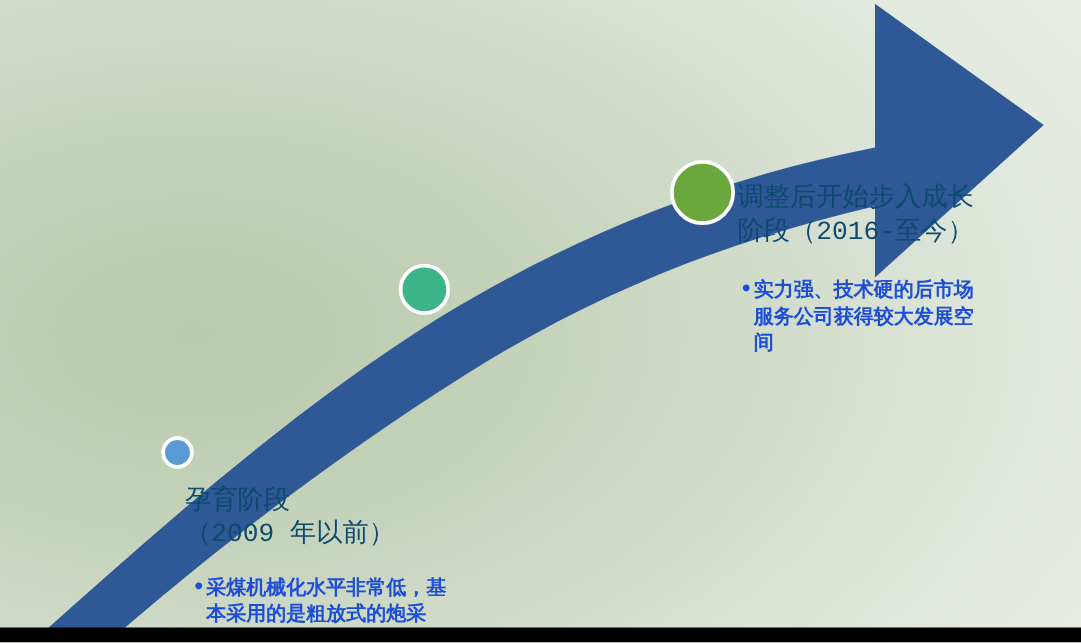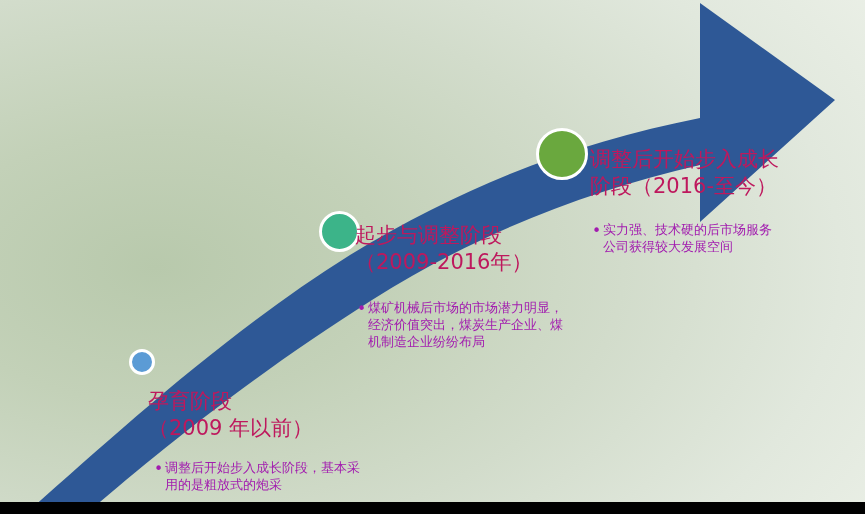--- a/index.html
+++ b/index.html
@@ -36,31 +36,33 @@
     border-radius: 50%;
     border: 3px solid #ffffff;
     box-sizing: border-box;
   }
   .stage-block {
     position: absolute;
   }
   .stage-title {
     font-size: 21px;
     line-height: 1.30;
-    color: #be185d;
+    color: #0c4a6e;
     letter-spacing: 0px;
     white-space: pre-line;
+    font-family: Liberation Mono, monospace;
   }
   .stage-body {
-    font-size: 13px;
+    font-size: 16px;
     line-height: 1.33;
-    color: #a21caf;
+    color: #1d4ed8;
     position: relative;
     padding-left: 11px;
     white-space: pre-line;
+    font-weight: bold;
   }
   .stage-body::before {
     content: "\2022";
     position: absolute;
     left: 0;
     top: 0;
     font-size: 15.5px;
     line-height: 1.33;
   }
   
@@ -108,27 +110,23 @@
              Z"></path>
   </svg>
 
   <div class="circle-marker" id="stage1-circle"></div>
   <div class="circle-marker" id="stage2-circle"></div>
   <div class="circle-marker" id="stage3-circle"></div>
 
   <div class="stage-block" id="stage1">
     <div class="stage-title">孕育阶段
 （2009 年以前）</div>
-    <div class="stage-body">调整后开始步入成长阶段，基本采用的是粗放式的炮采</div>
+    <div class="stage-body">采煤机械化水平非常低，基本采用的是粗放式的炮采</div>
   </div>
 
-  <div class="stage-block" id="stage2">
-    <div class="stage-title">起步与调整阶段（2009-2016年）</div>
-    <div class="stage-body">煤矿机械后市场的市场潜力明显，经济价值突出，煤炭生产企业、煤机制造企业纷纷布局</div>
-  </div>
 
   <div class="stage-block" id="stage3">
     <div class="stage-title">调整后开始步入成长阶段（2016-至今）</div>
     <div class="stage-body">实力强、技术硬的后市场服务公司获得较大发展空间</div>
   </div>
 
   <div id="bottom-bar"></div>
 
 </div>
 

